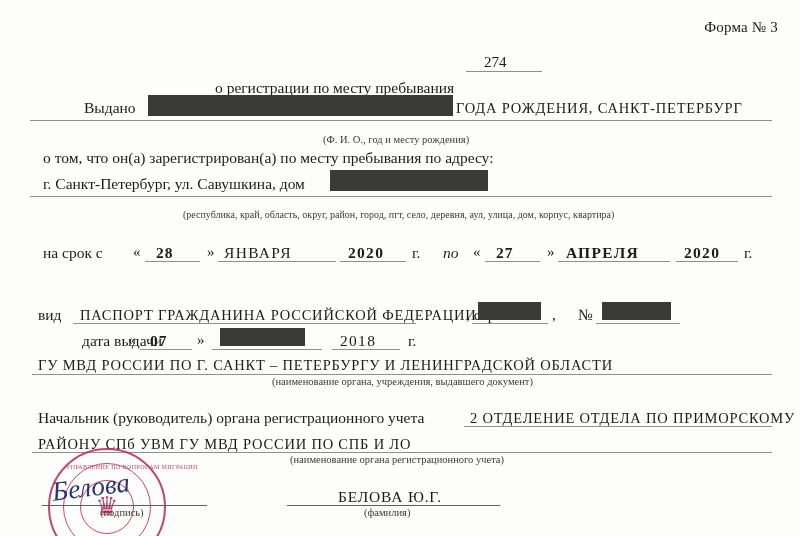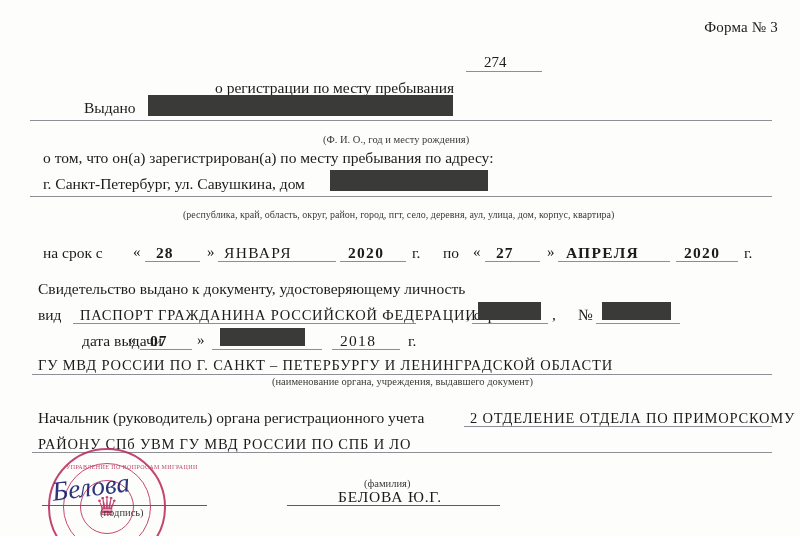--- a/index.html
+++ b/index.html
@@ -143,20 +143,21 @@
 
   <div class="txt form-no" style="right:22px; top:20px;">Форма № 3</div>
 
   <div class="txt num-274" style="left:484px; top:55px;">274</div>
   <div class="rule" style="left:466px; top:71px; width:76px;"></div>
 
   <div class="txt subtitle" style="left:215px; top:80px;">о регистрации по месту пребывания</div>
 
   <div class="txt body-txt" style="left:84px; top:100px;">Выдано</div>
   <div class="redact" style="left:148px; top:95px; width:305px; height:21px;"></div>
+  <div class="txt body-txt sp2" style="left:456px; top:101px; font-size:14.5px;">ГОДА РОЖДЕНИЯ, САНКТ-ПЕТЕРБУРГ</div>
   <div class="rule" style="left:30px; top:120px; width:742px;"></div>
 
   <div class="txt caption" style="left:323px; top:135px;">(Ф. И. О., год и месту рождения)</div>
 
   <div class="txt body-txt" style="left:43px; top:150px;">о том, что он(а) зарегистрирован(а) по месту пребывания по адресу:</div>
 
   <div class="txt body-txt" style="left:43px; top:176px;">г. Санкт-Петербург, ул. Савушкина, дом</div>
   <div class="redact" style="left:330px; top:170px; width:158px; height:21px;"></div>
   <div class="rule" style="left:30px; top:196px; width:742px;"></div>
 
@@ -165,32 +166,31 @@
   <div class="txt body-txt" style="left:43px; top:245px;">на срок с</div>
   <div class="txt quote" style="left:133px; top:245px;">«</div>
   <div class="txt body-txt" style="left:156px; top:245px; font-weight:bold; letter-spacing:1px;">28</div>
   <div class="rule" style="left:145px; top:261px; width:55px;"></div>
   <div class="txt quote" style="left:207px; top:245px;">»</div>
   <div class="txt body-txt sp" style="left:224px; top:245px; font-weight:normal;">ЯНВАРЯ</div>
   <div class="rule" style="left:218px; top:261px; width:118px;"></div>
   <div class="txt body-txt sp" style="left:348px; top:245px; font-weight:bold;">2020</div>
   <div class="rule" style="left:340px; top:261px; width:66px;"></div>
   <div class="txt body-txt" style="left:412px; top:245px;">г.</div>
-  <div class="txt body-txt" style="left:443px; top:245px;">по</div>
+  <div class="txt body-txt" style="left:443px; top:245px;font-style:italic;">по</div>
   <div class="txt quote" style="left:473px; top:245px;">«</div>
   <div class="txt body-txt" style="left:496px; top:245px; font-weight:bold; letter-spacing:1px;">27</div>
   <div class="rule" style="left:485px; top:261px; width:55px;"></div>
   <div class="txt quote" style="left:547px; top:245px;">»</div>
   <div class="txt body-txt sp" style="left:566px; top:245px; font-weight:bold;text-align:right;">АПРЕЛЯ</div>
   <div class="rule" style="left:558px; top:261px; width:112px;"></div>
   <div class="txt body-txt sp" style="left:684px; top:245px; font-weight:bold;">2020</div>
   <div class="rule" style="left:676px; top:261px; width:62px;"></div>
   <div class="txt body-txt" style="left:744px; top:245px;">г.</div>
 
-  <div class="txt body-txt" style="left:38px; top:281px;">Свидетельство выдано к документу, удостоверяющему личность</div>
 
   <div class="txt body-txt" style="left:38px; top:307px;">вид</div>
   <div class="txt body-txt-sm sp2" style="left:80px; top:308px;">ПАСПОРТ ГРАЖДАНИНА РОССИЙСКОЙ ФЕДЕРАЦИИ</div>
   <div class="rule" style="left:73px; top:323px; width:343px;"></div>
   <div class="txt body-txt" style="left:418px; top:307px;margin-left:48px;">, серия</div>
   <div class="redact" style="left:478px; top:302px; width:63px; height:18px;"></div>
   <div class="rule" style="left:472px; top:323px; width:76px;"></div>
   <div class="txt body-txt" style="left:552px; top:307px;">,</div>
   <div class="txt body-txt" style="left:578px; top:307px;">№</div>
   <div class="redact" style="left:602px; top:302px; width:69px; height:18px;"></div>
@@ -209,30 +209,31 @@
 
   <div class="txt body-txt-sm sp2" style="left:38px; top:358px;">ГУ  МВД  РОССИИ  ПО  Г. САНКТ – ПЕТЕРБУРГУ  И  ЛЕНИНГРАДСКОЙ ОБЛАСТИ</div>
   <div class="rule" style="left:32px; top:374px; width:740px;"></div>
   <div class="txt body-txt" style="left:38px; top:410px;">Начальник (руководитель) органа регистрационного учета</div>
 
   <div class="txt caption" style="left:272px; top:377px;">(наименование органа, учреждения, выдавшего документ)</div>
   <div class="txt body-txt-sm sp2" style="left:470px; top:411px;">2 ОТДЕЛЕНИЕ ОТДЕЛА  ПО ПРИМОРСКОМУ</div>
   <div class="rule" style="left:464px; top:426px; width:308px;"></div>
   <div class="txt body-txt-sm sp2" style="left:38px; top:437px;">РАЙОНУ СПб УВМ  ГУ  МВД  РОССИИ  ПО СПБ  И  ЛО</div>
   <div class="rule" style="left:32px; top:452px; width:740px;"></div>
+  <div class="txt caption" style="left:290px; top:455px;">(наименование органа регистрационного учета)</div>
 
   <div class="stamp" style="left:48px; top:448px;">
     <div class="stamp-inner"></div>
     <div class="stamp-core"></div>
     <div class="stamp-txt" style="left:16px; top:14px;">УПРАВЛЕНИЕ ПО ВОПРОСАМ МИГРАЦИИ</div>
     <div class="stamp-eagle">♛</div>
 
   </div>
 
   <div class="signature" style="left:52px; top:472px;">Белова</div>
   <div class="rule rule-dark" style="left:42px; top:505px; width:165px;"></div>
   <div class="txt caption" style="left:100px; top:508px;">(подпись)</div>
 
   <div class="txt body-txt sp2" style="left:338px; top:489px;">БЕЛОВА Ю.Г.</div>
   <div class="rule rule-dark" style="left:287px; top:505px; width:213px;"></div>
-  <div class="txt caption" style="left:364px; top:479px;">(фамилия)</div>
+  <div class="txt caption" style="left:364px; top:508px;">(фамилия)</div>
 
 </div>
 
 </body></html>

